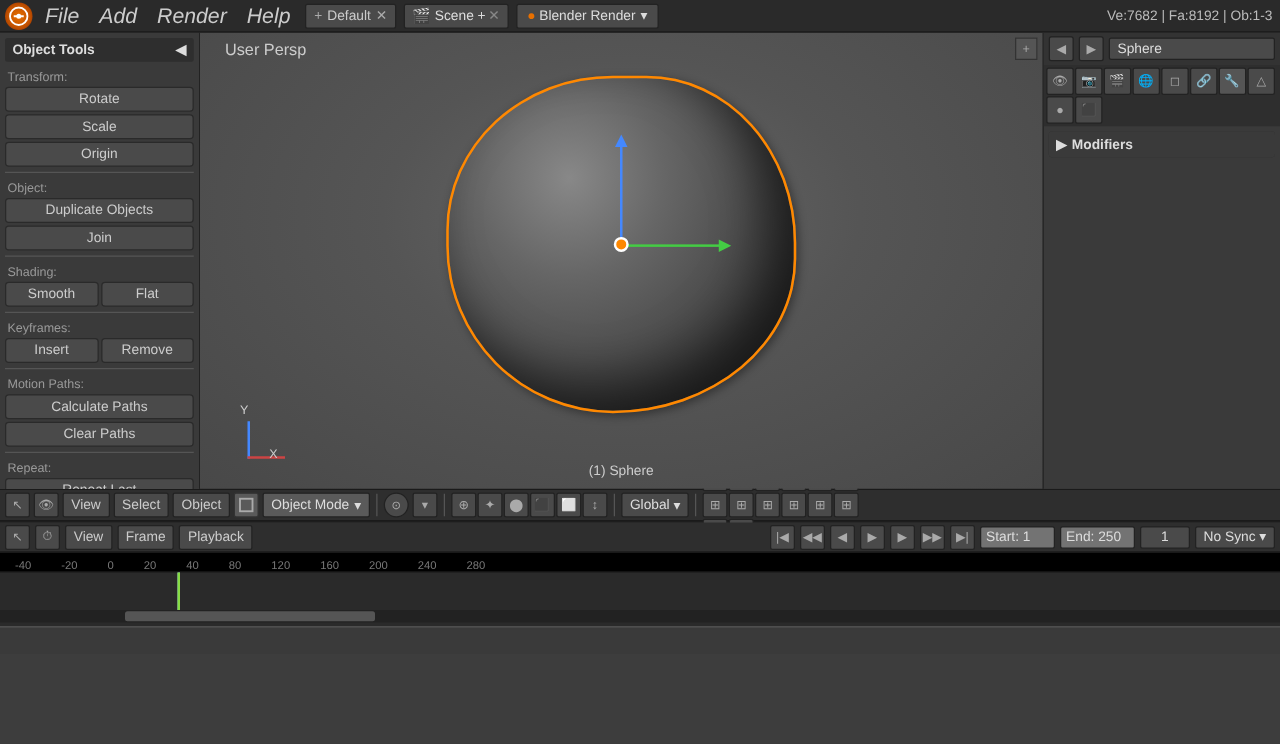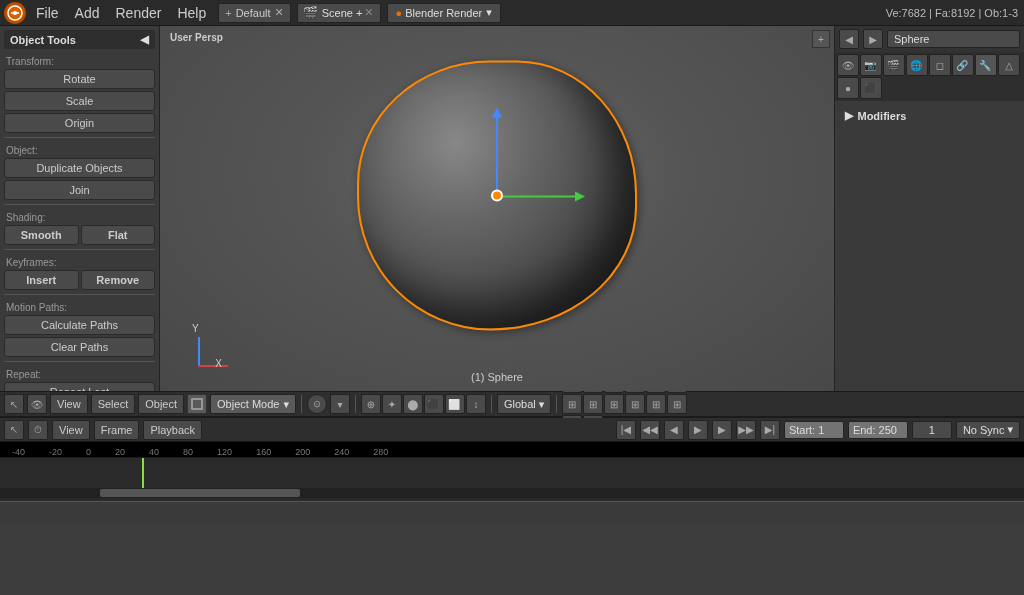--- a/index.html
+++ b/index.html
@@ -26,21 +26,22 @@
       display: flex; align-items: center; justify-content: center;
       font-size: 9px; color: white; font-weight: bold;
     }
     .menu-items {
       display: flex; align-items: center;
     }
     .menu-item {
       padding: 3px 8px;
       color: #ccc;
       cursor: pointer;
-      font-size: 14px;
+      font-size: 17px;
+      font-style: italic;
     }
 
     .workspace-tab {
       display: flex; align-items: center;
       background: #4a4a4a;
       border: 1px solid #222;
       border-radius: 2px;
       padding: 1px 6px;
       margin: 0 2px;
       height: 20px;
@@ -130,21 +131,20 @@
     .toolbar-btn-half {
       flex: 1;
       background: #4a4a4a;
       border: 1px solid #2a2a2a;
       border-radius: 3px;
       color: #ccc;
       text-align: center;
       padding: 3px 2px;
       cursor: pointer;
       font-size: 11px;
-      font-weight: bold;
     }
 
     
     .viewport {
       flex: 1;
       position: relative;
       background: #555;
       overflow: hidden;
     }
     .viewport-bg {
@@ -506,21 +506,21 @@
         <div style="position:relative;width:40px;height:40px;">
           <div style="position:absolute;bottom:0;left:18px;width:2px;height:30px;background:#4488ff;"></div>
           <div style="position:absolute;bottom:0;left:18px;width:30px;height:2px;background:#cc4444;"></div>
           <span style="position:absolute;bottom:-2px;right:-2px;font-size:10px;color:#ccc;">X</span>
           <span style="position:absolute;top:-4px;left:12px;font-size:10px;color:#ccc;">Y</span>
         </div>
       </div>
 
       <div style="position:absolute;bottom:8px;left:50%;transform:translateX(-50%);color:#ccc;font-size:11px;">(1) Sphere</div>
 
-      <div style="position:absolute;top:6px;left:10px;color:#ccc;font-size:10px;font-weight:bold;">User Persp</div>
+      <div style="position:absolute;top:6px;left:20px;color:#ccc;font-size:13px;">User Persp</div>
 
       <div style="position:absolute;top:4px;right:4px;width:18px;height:18px;background:#555;border:1px solid #333;display:flex;align-items:center;justify-content:center;cursor:pointer;font-size:10px;color:#aaa;">+</div>
     </div>
   </div>
 
   <div class="right-panel">
 
     <div class="right-panel-top">
       <div class="right-panel-nav-btn">◀</div>
       <div class="right-panel-nav-btn">▶</div>

